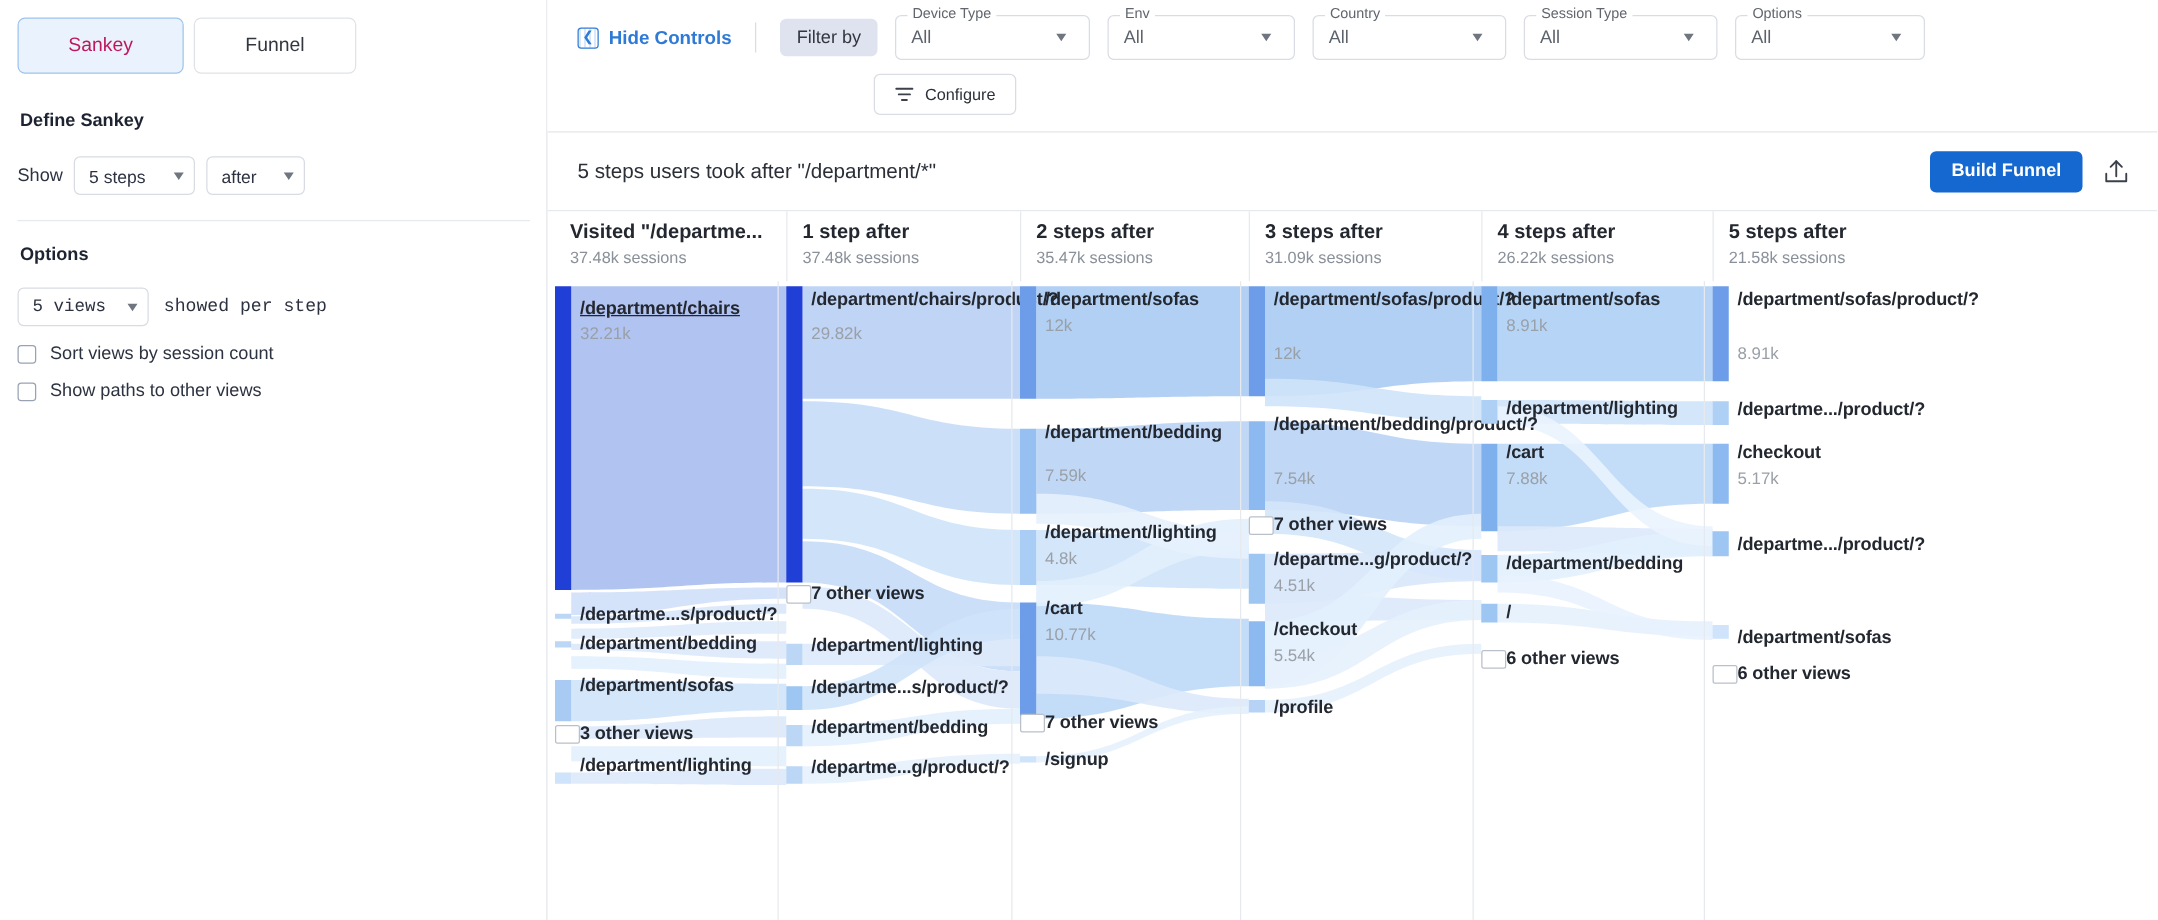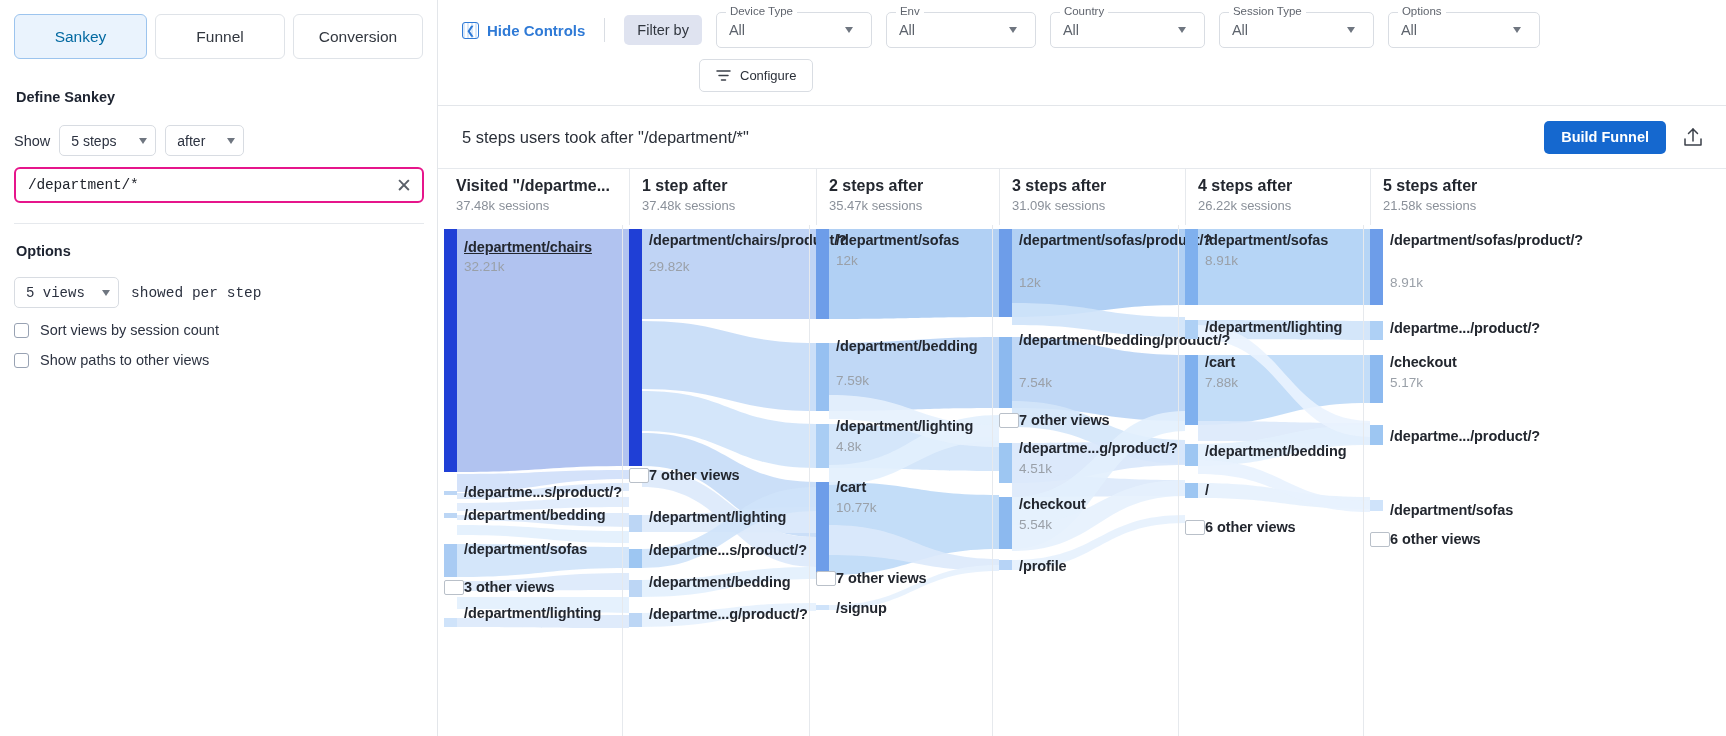--- a/index.html
+++ b/index.html
@@ -23,21 +23,21 @@
     flex: 0 0 438px;
   }
   .tabs { display: flex; gap: 8px; }
   .tab {
     height: 45px; min-width: 128px;
     display: flex; align-items: center; justify-content: center;
     border: 1px solid #dfe3e8; border-radius: 6px;
     background: #fff; font-size: 15.5px; color: #32373f;
     cursor: pointer; padding: 0 18px; white-space: nowrap;
   }
-  .tab.active { background: #eaf3fd; border-color: #9cc4ee; color: #0369a1; }
+  .tab.active { background: #eaf3fd; border-color: #9cc4ee; color: #be185d; }
   .tab:nth-child(1){ width:133px;} .tab:nth-child(2){ width:130px;} .tab:nth-child(3){ width:130px;}
 
   .section-title { font-size: 14.5px; font-weight: bold; color: #1d2330; margin: 30px 0 0 2px; }
 
   .show-row { display: flex; align-items: center; gap: 9px; margin-top: 20px; }
   .show-label { font-size: 14.5px; color: #2c3240; }
   .mini-select {
     height: 31px; border: 1px solid #d8dce2; border-radius: 5px; background:#fff;
     display: flex; align-items: center; justify-content: space-between;
     padding: 0 8px 0 11px; font-size: 14px; color: #2c3240; cursor: pointer; gap: 12px;
@@ -145,43 +145,36 @@
 
   <div id="left-panel">
 
     <div class="tabs">
       <div class="tab active">
         <span>Sankey</span>
       </div>
       <div class="tab">
         <span>Funnel</span>
       </div>
-      <div class="tab">
-        <span>Conversion</span>
-      </div>
     </div>
 
     <div class="section-title">Define Sankey</div>
 
     <div class="show-row">
       <span class="show-label">Show</span>
       <div class="mini-select sel-steps">
         <span>5 steps</span>
         <span class="caret"></span>
       </div>
       <div class="mini-select sel-after">
         <span>after</span>
         <span class="caret"></span>
       </div>
     </div>
 
-    <div class="query-box">
-      <span class="query-text">/department/*</span>
-      <span class="x-btn">✕</span>
-    </div>
 
     <div class="divider"></div>
 
     <div class="opt-title">Options</div>
 
     <div class="views-row">
       <div class="mini-select sel-views">
         <span>5 views</span>
         <span class="caret"></span>
       </div>

